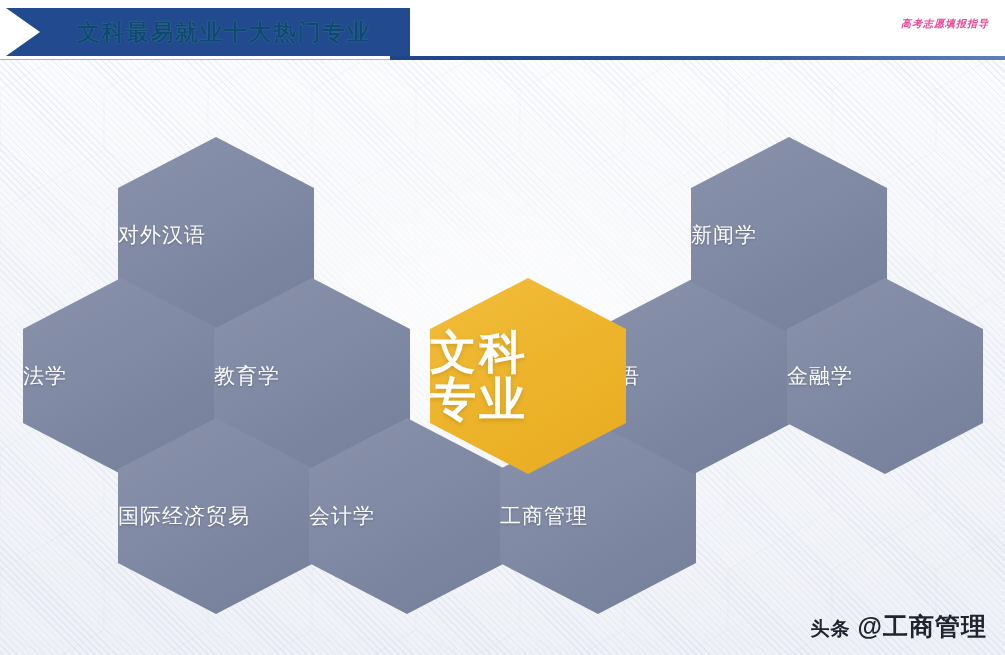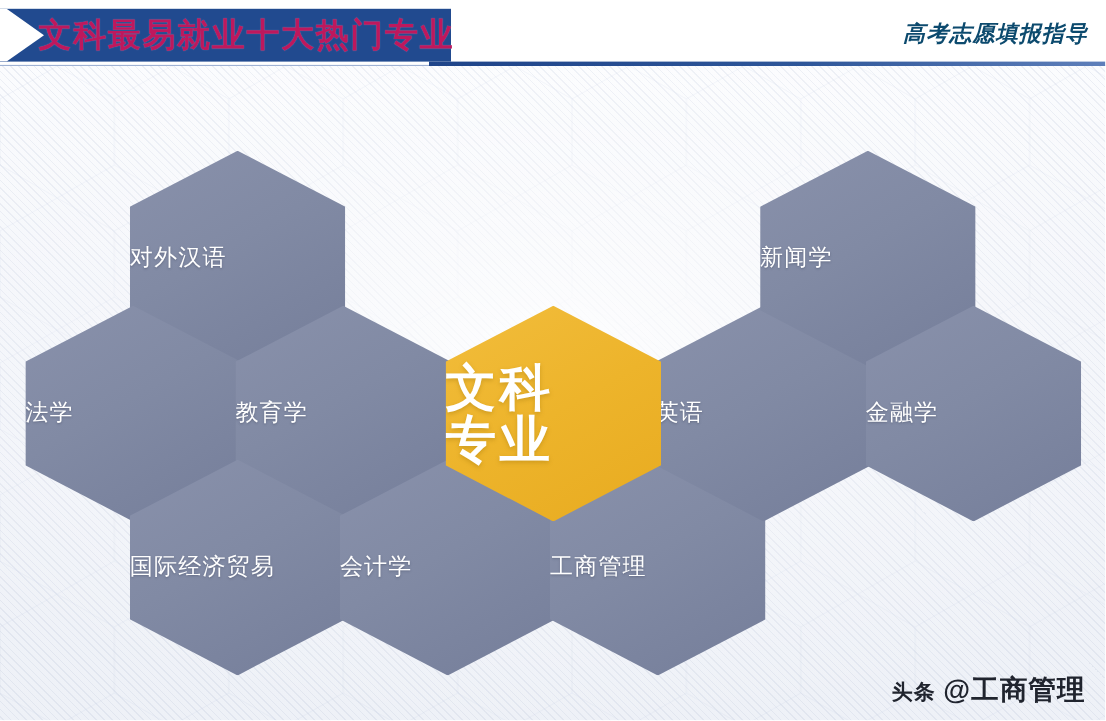--- a/index.html
+++ b/index.html
@@ -24,29 +24,29 @@
     background:#214A8F;
     z-index:2;
   }
   #header-chevron{
     position:absolute;left:0;top:8px;width:72px;height:48px;
     z-index:3;
   }
   #header-title{
     position:absolute;left:38px;top:8px;width:372px;height:48px;
     display:flex;align-items:center;justify-content:center;
-    color:#be185d;font-size:30px;font-weight:bold;letter-spacing:1.5px;
+    color:#0c4a6e;font-size:23px;font-weight:bold;letter-spacing:1.5px;
     z-index:4;white-space:nowrap;
     text-shadow:0 0 1px rgba(255,255,255,.35);
   }
   #header-subtitle{
     position:absolute;right:16px;top:17px;
     font-family:"Liberation Serif","DejaVu Serif",serif;
     font-style:italic;font-weight:bold;
-    font-size:20px;color:#0c4a6e;letter-spacing:1px;
+    font-size:10px;color:#ec4899;letter-spacing:1px;
     z-index:4;white-space:nowrap;
   }
   #header-rule{
     position:absolute;left:390px;top:56px;width:615px;height:4px;
     background:linear-gradient(to right,#1F4489 0%,#2E5699 55%,#5E7FBA 100%);
     z-index:3;
   }
   #header-rule-thin{
     position:absolute;left:0px;top:59px;width:1005px;height:1px;
     background:#9FB2D4;z-index:2;
@@ -84,20 +84,21 @@
     display:flex;align-items:center;justify-content:flex-start;
     -webkit-clip-path:polygon(50% 0%,100% 26%,100% 74%,50% 100%,0% 74%,0% 26%);
     clip-path:polygon(50% 0%,100% 26%,100% 74%,50% 100%,0% 74%,0% 26%);
     box-sizing:border-box;
   }
   .hex-gray{
     background:linear-gradient(150deg,#8991ab 0%,#818aa4 45%,#757e9a 100%);
   }
   .hex-gold{
     background:linear-gradient(150deg,#f2bd3c 0%,#edb42b 50%,#e8ab20 100%);
+    margin-left:25px;
   }
   .hex-label{
     color:#ffffff;font-size:21px;font-weight:400;
     letter-spacing:1px;white-space:nowrap;
     text-shadow:0 1px 2px rgba(40,46,66,.35);
     line-height:1.25;text-align:center;
   }
   .hex-center .hex-label{
     font-size:46px;font-weight:bold;letter-spacing:3px;
     line-height:1.02;

